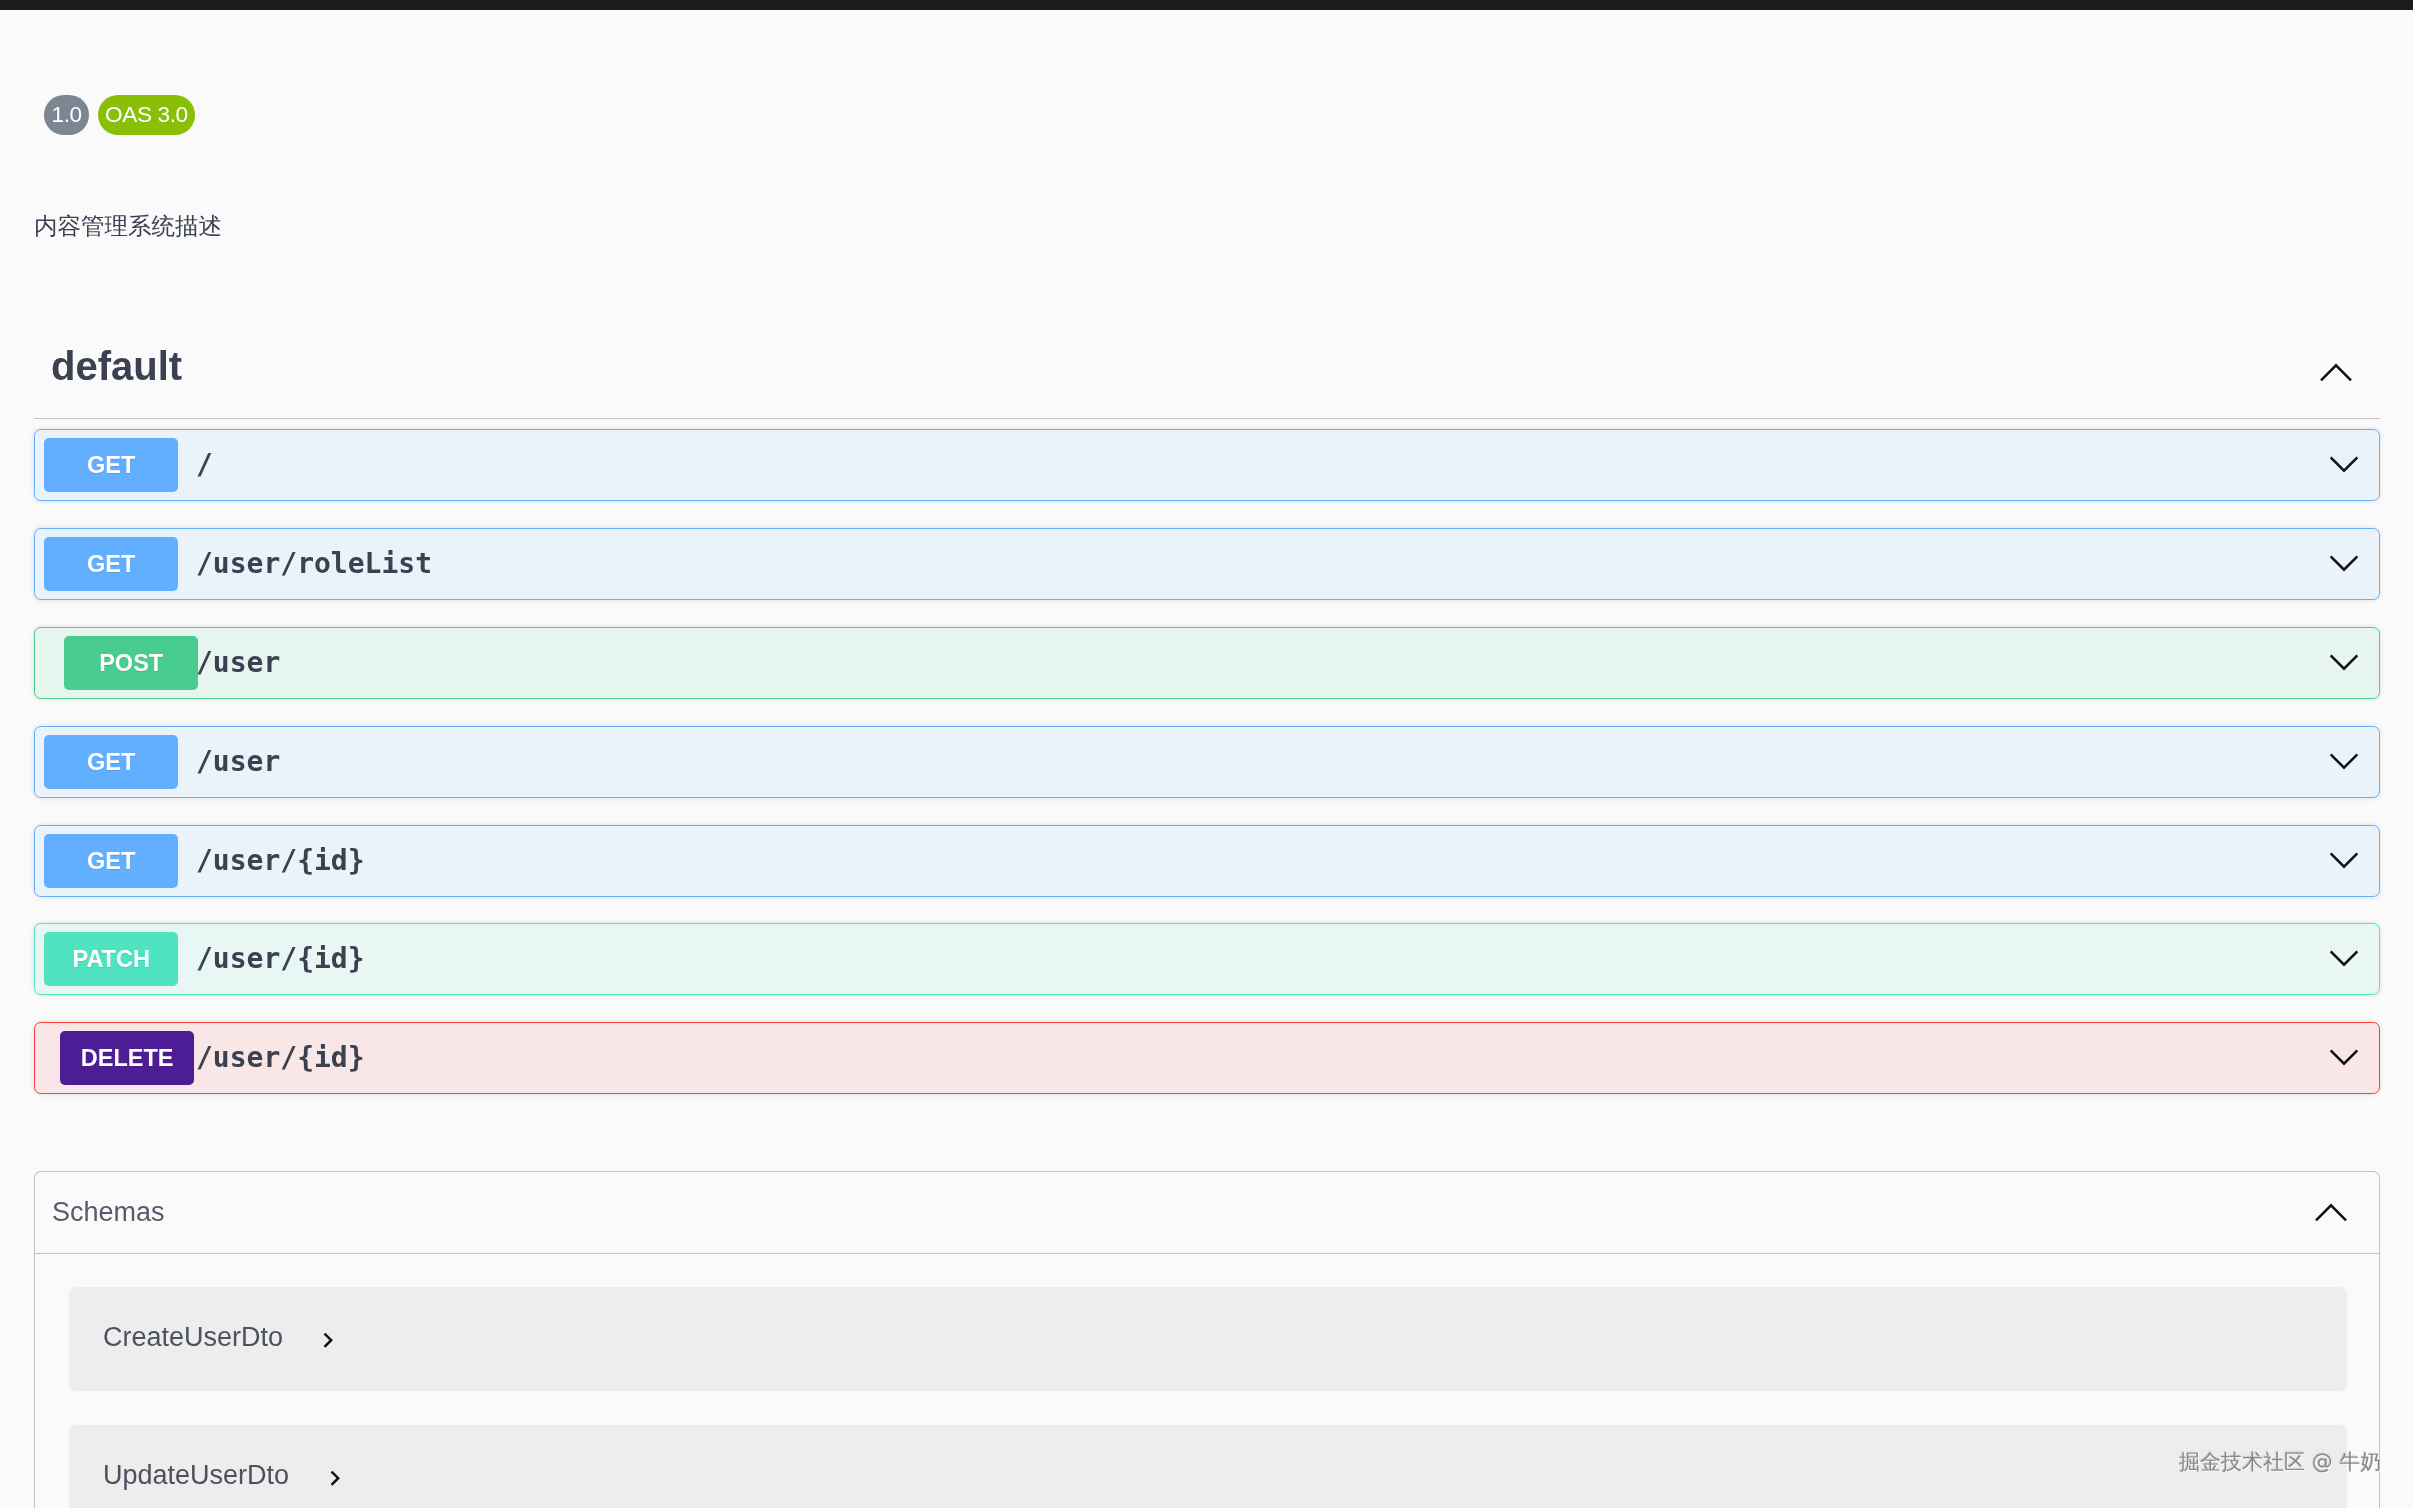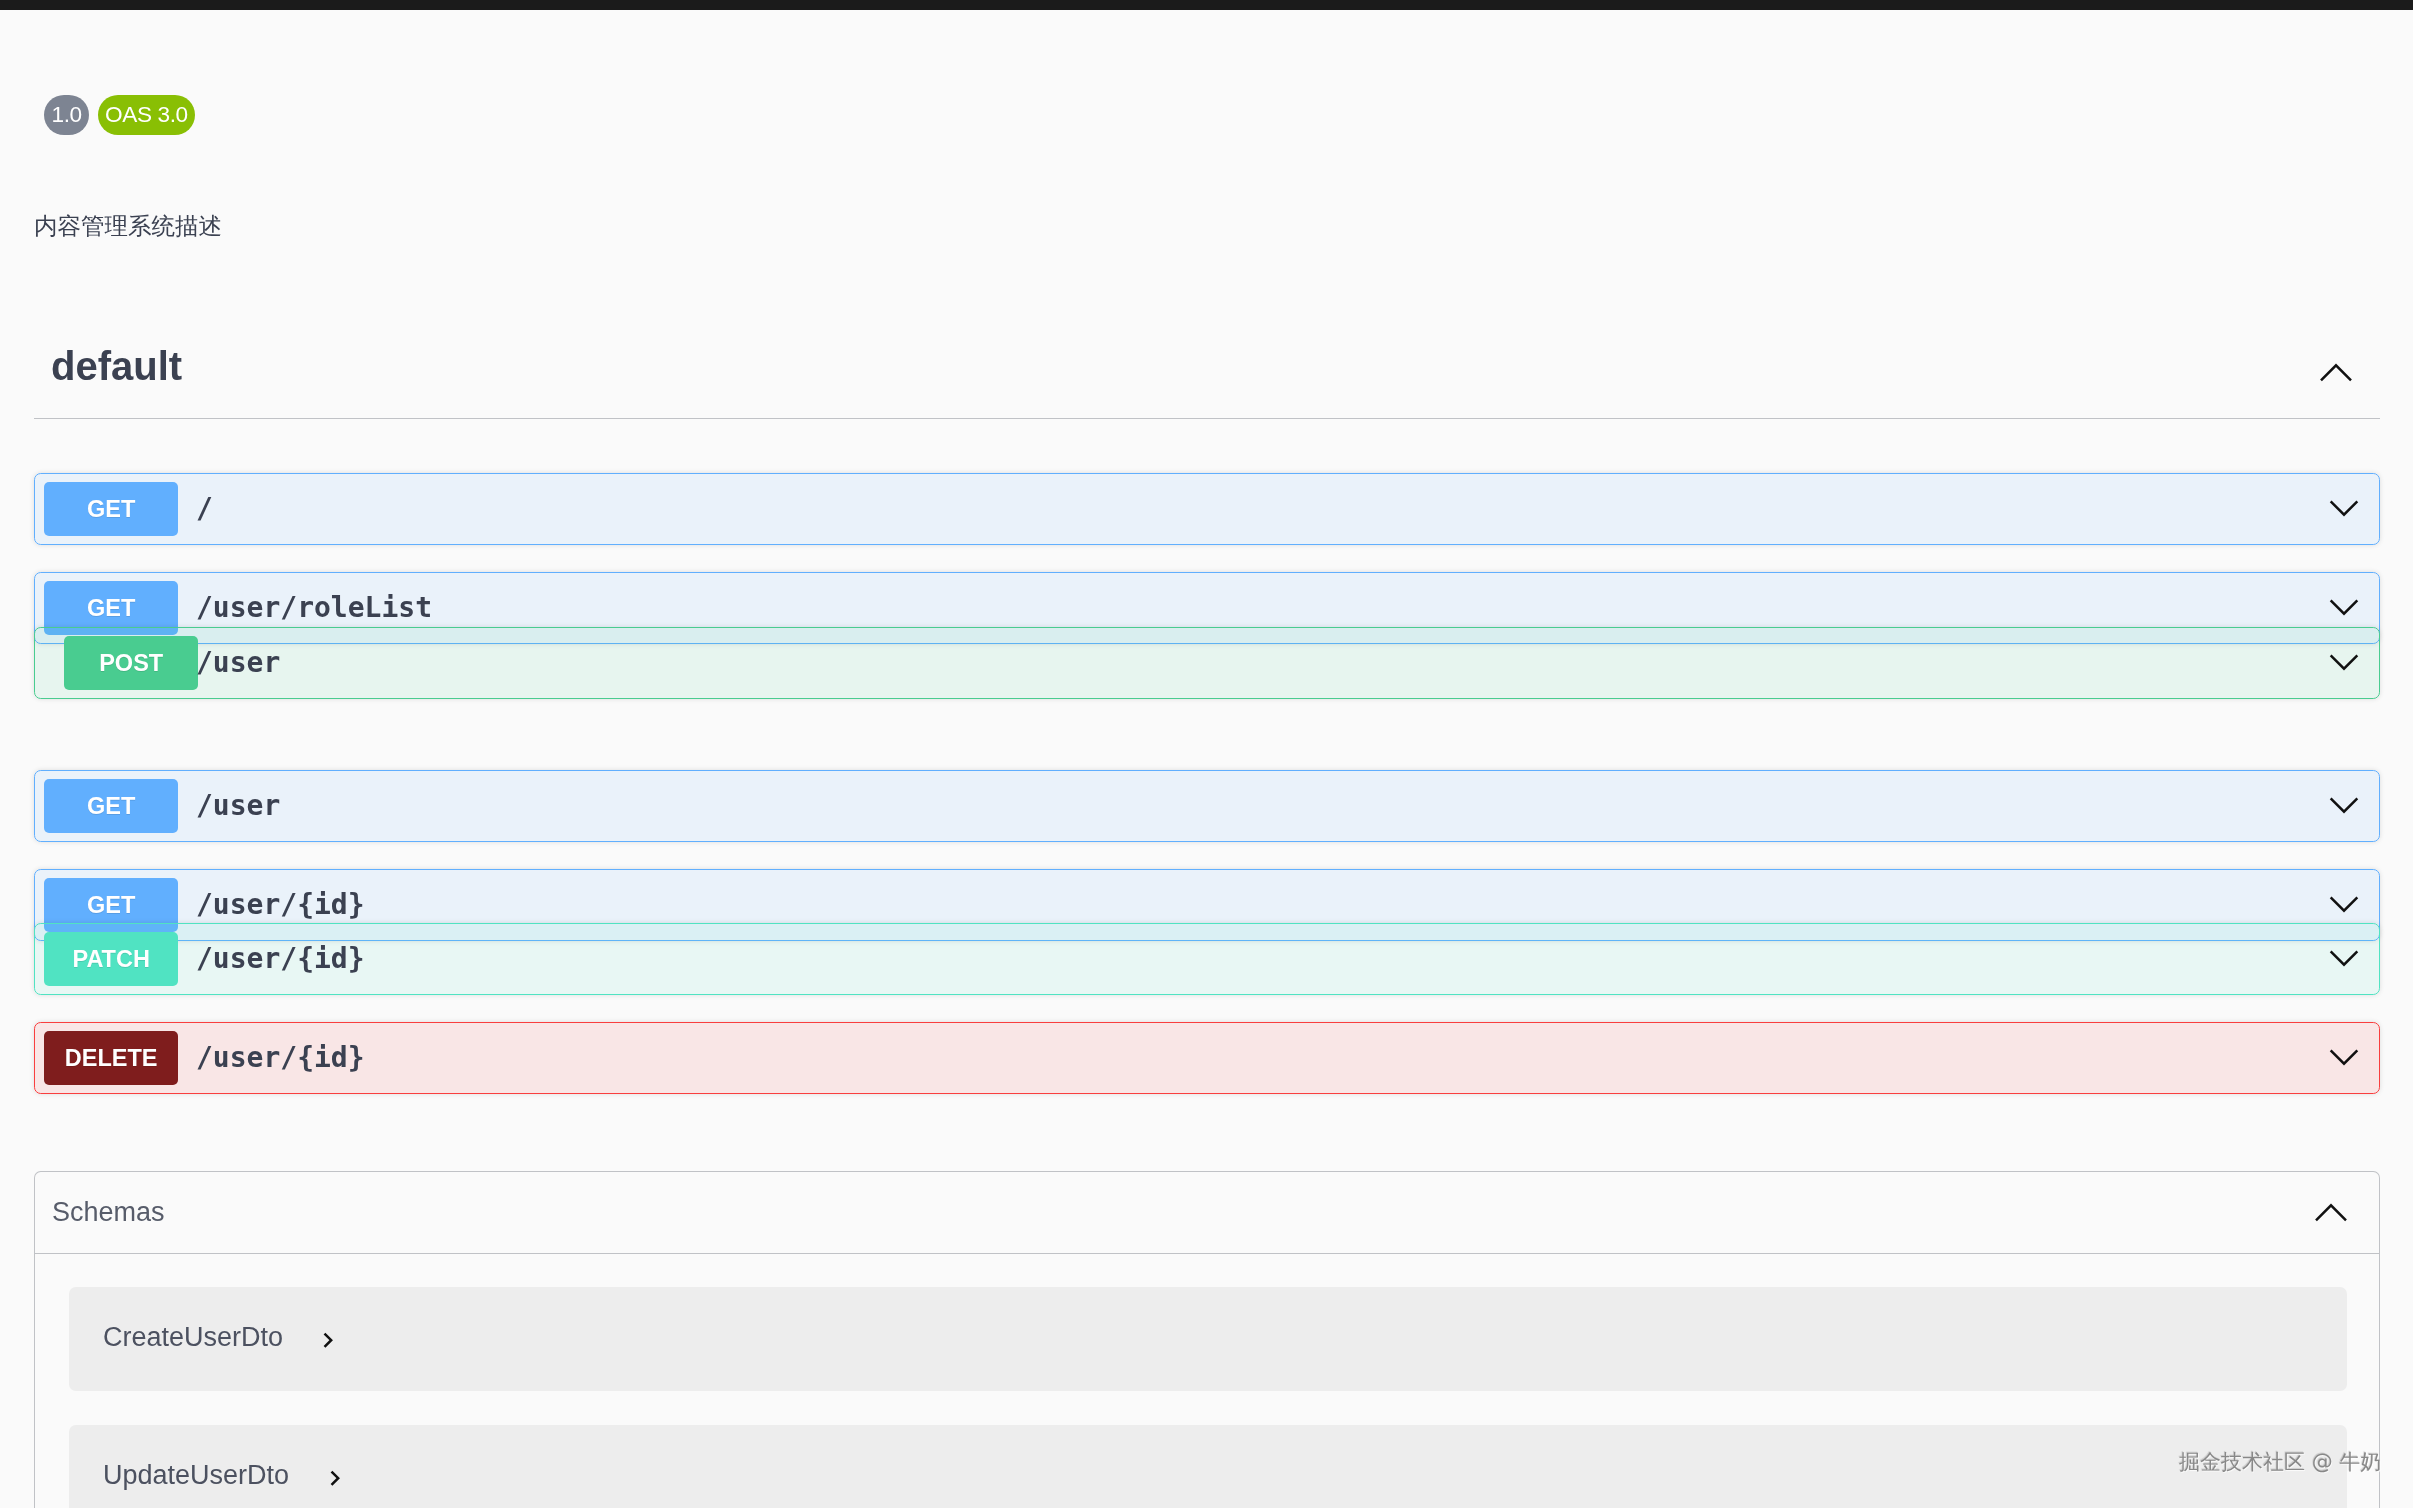--- a/index.html
+++ b/index.html
@@ -43,28 +43,28 @@
     border-radius: 5px; color: #fff; font-weight: bold; font-size: 23.5px;
     text-align: center; line-height: 54px; text-shadow: 0 0.8px 0 rgba(0,0,0,0.1);
   }
   .op .path {
     position: absolute; left: 161px; top: 0; height: 69px; line-height: 69px;
     font-family: "DejaVu Sans Mono", "Liberation Mono", monospace; font-weight: bold;
     font-size: 28px; color: #3b4151;
   }
   .op .chev-down { position: absolute; right: 20px; top: 23.5px; width: 30px; height: 20px; }
 
-  .get { background: rgba(97,175,254,0.1); border-color: #61affe; margin-top: 44px; }
+  .get { background: rgba(97,175,254,0.1); border-color: #61affe; }
   .get .method { background: #61affe; }
   .post { background: rgba(73,204,144,0.1); border-color: #49cc90; }
   .post .method { background: #49cc90; margin-left: 20px; }
   .patch { background: rgba(80,227,194,0.1); border-color: #50e3c2; }
   .patch .method { background: #50e3c2; }
   .delete { background: rgba(249,62,62,0.1); border-color: #f93e3e; }
-  .delete .method { background: #7f1d1d; }
+  .delete .method { background: #4c1d95; margin-left: 16px; }
 
   .schemas {
     position: absolute; left: 34px; top: 1171px; width: 2346px; height: 419px;
     border: 1.7px solid rgba(59,65,81,0.3); border-radius: 6.7px; box-sizing: border-box;
     background: #fafafa;
   }
   .schemas-header {
     height: 81px; border-bottom: 1.7px solid rgba(59,65,81,0.3); position: relative;
   }
   .schemas-title { position: absolute; left: 17px; top: 25px; font-size: 27px; color: #3b4151; opacity: 0.85; }

